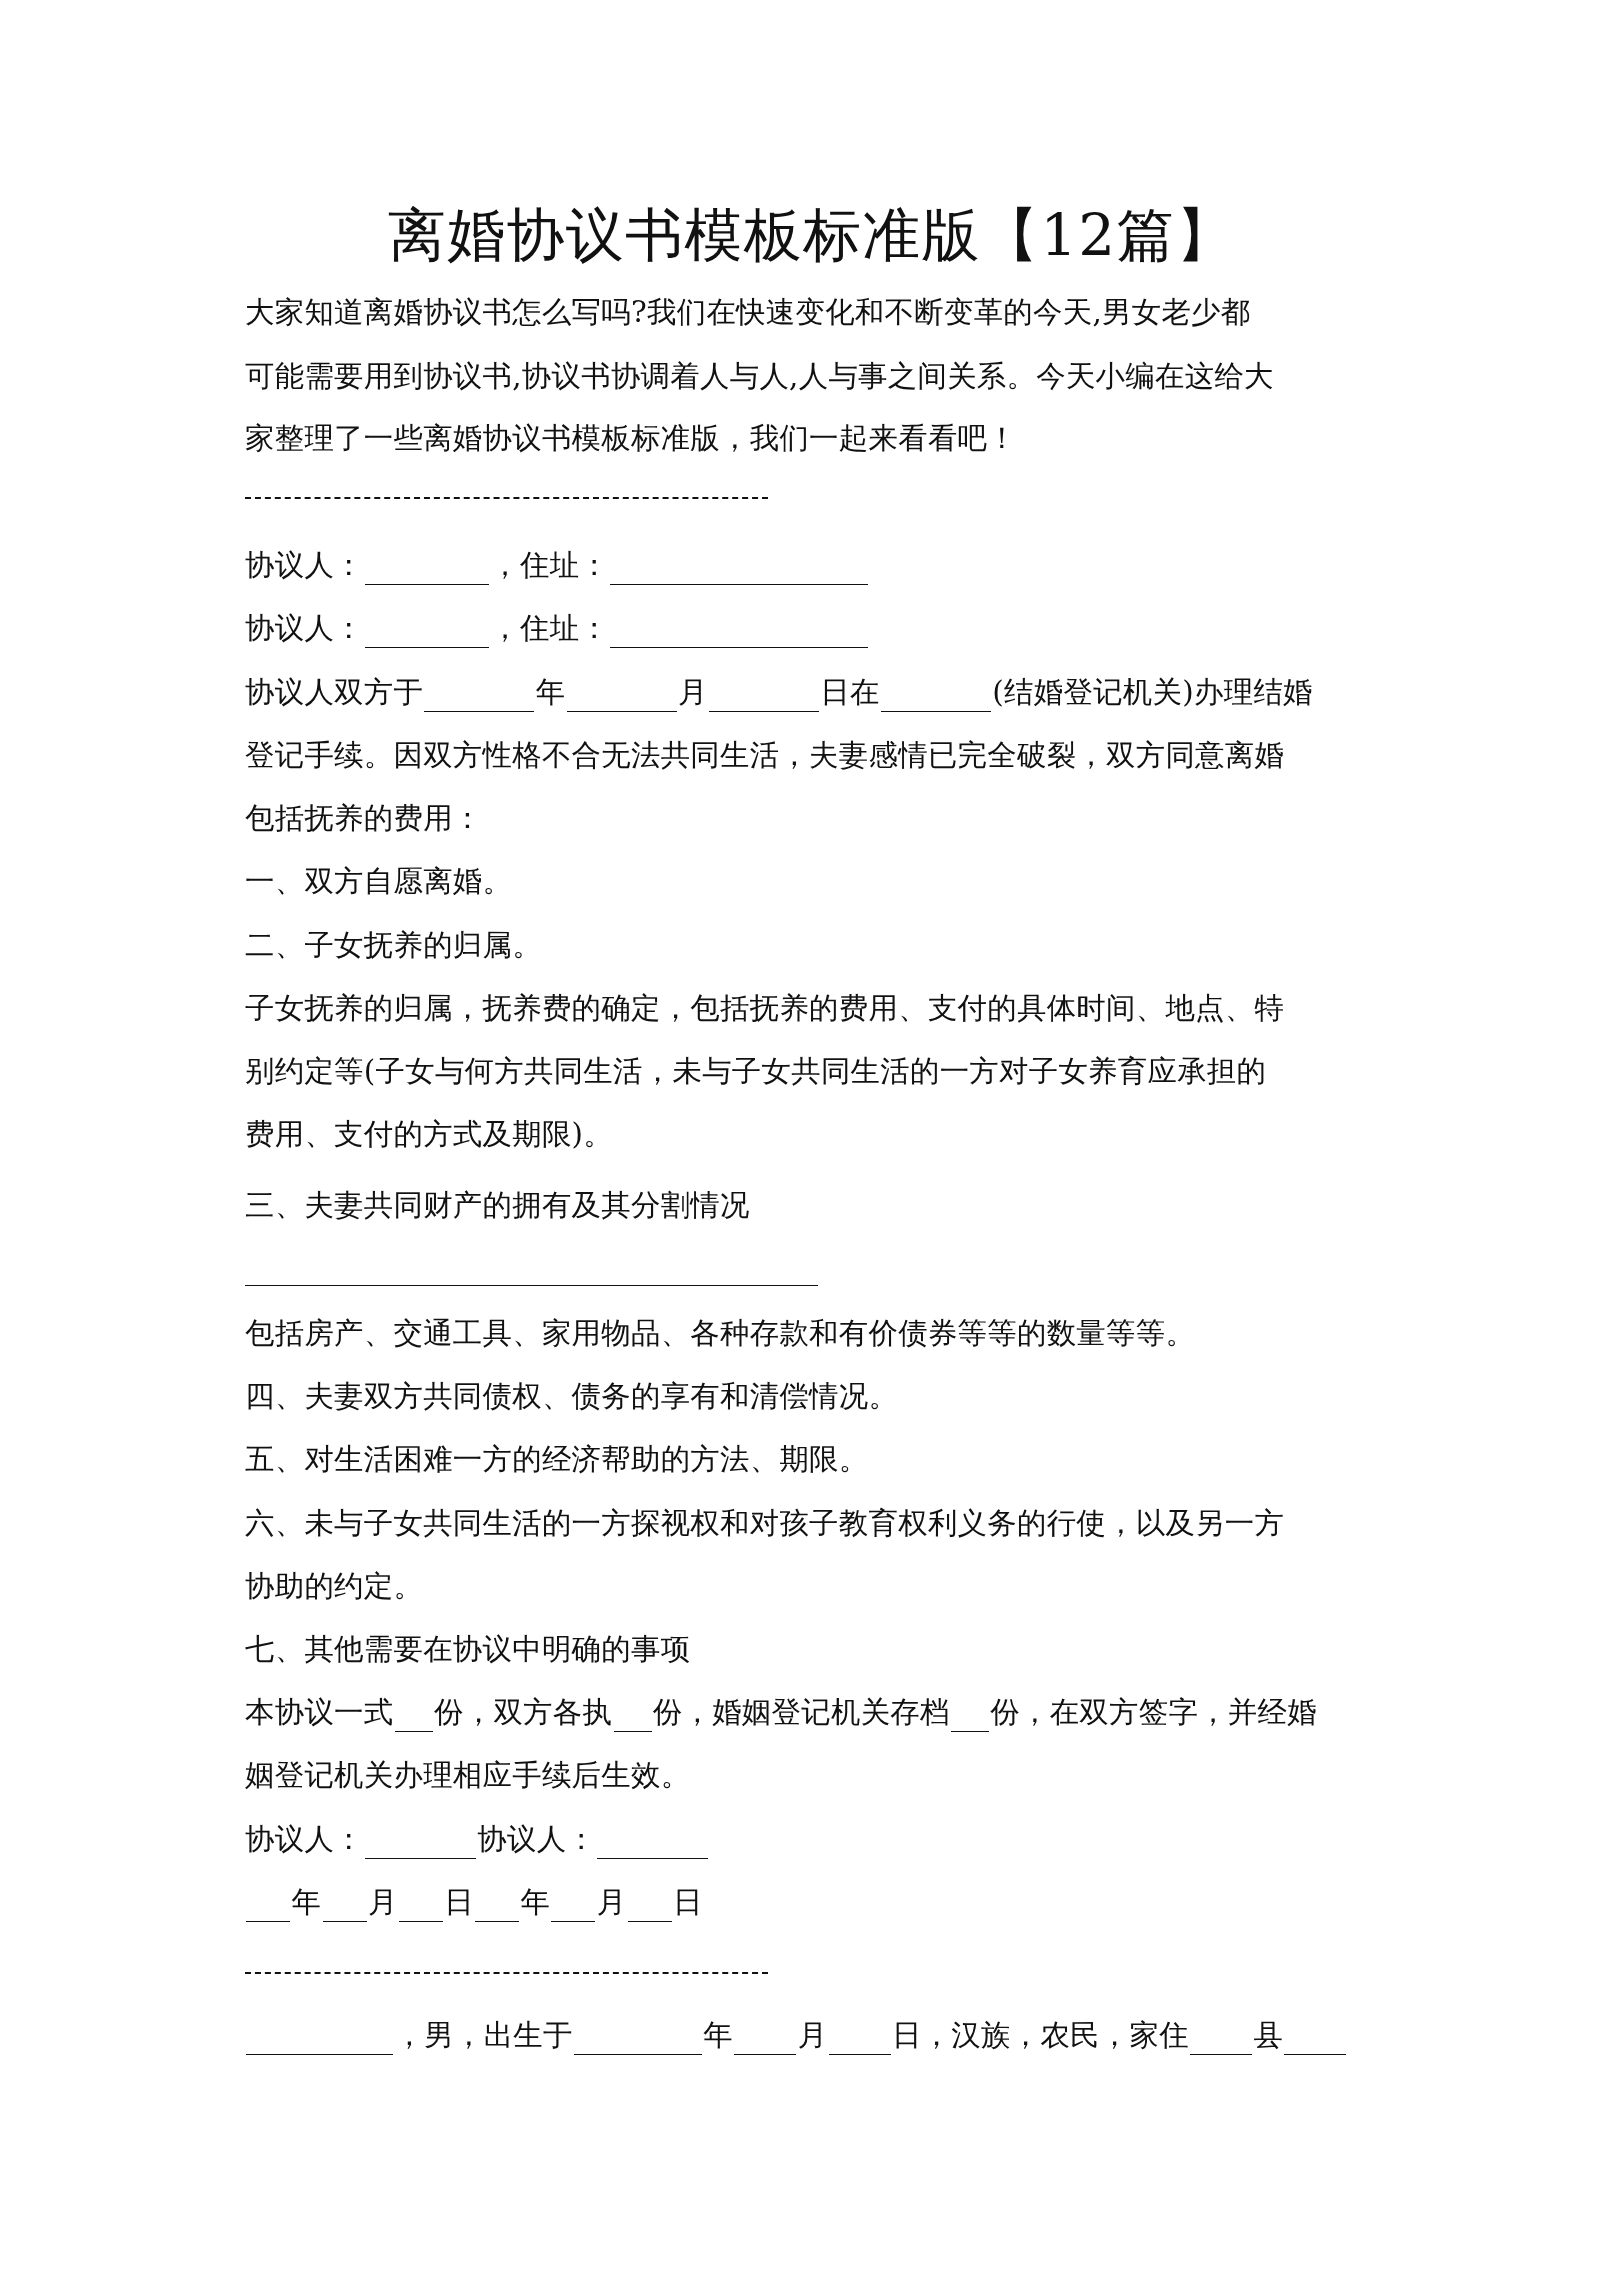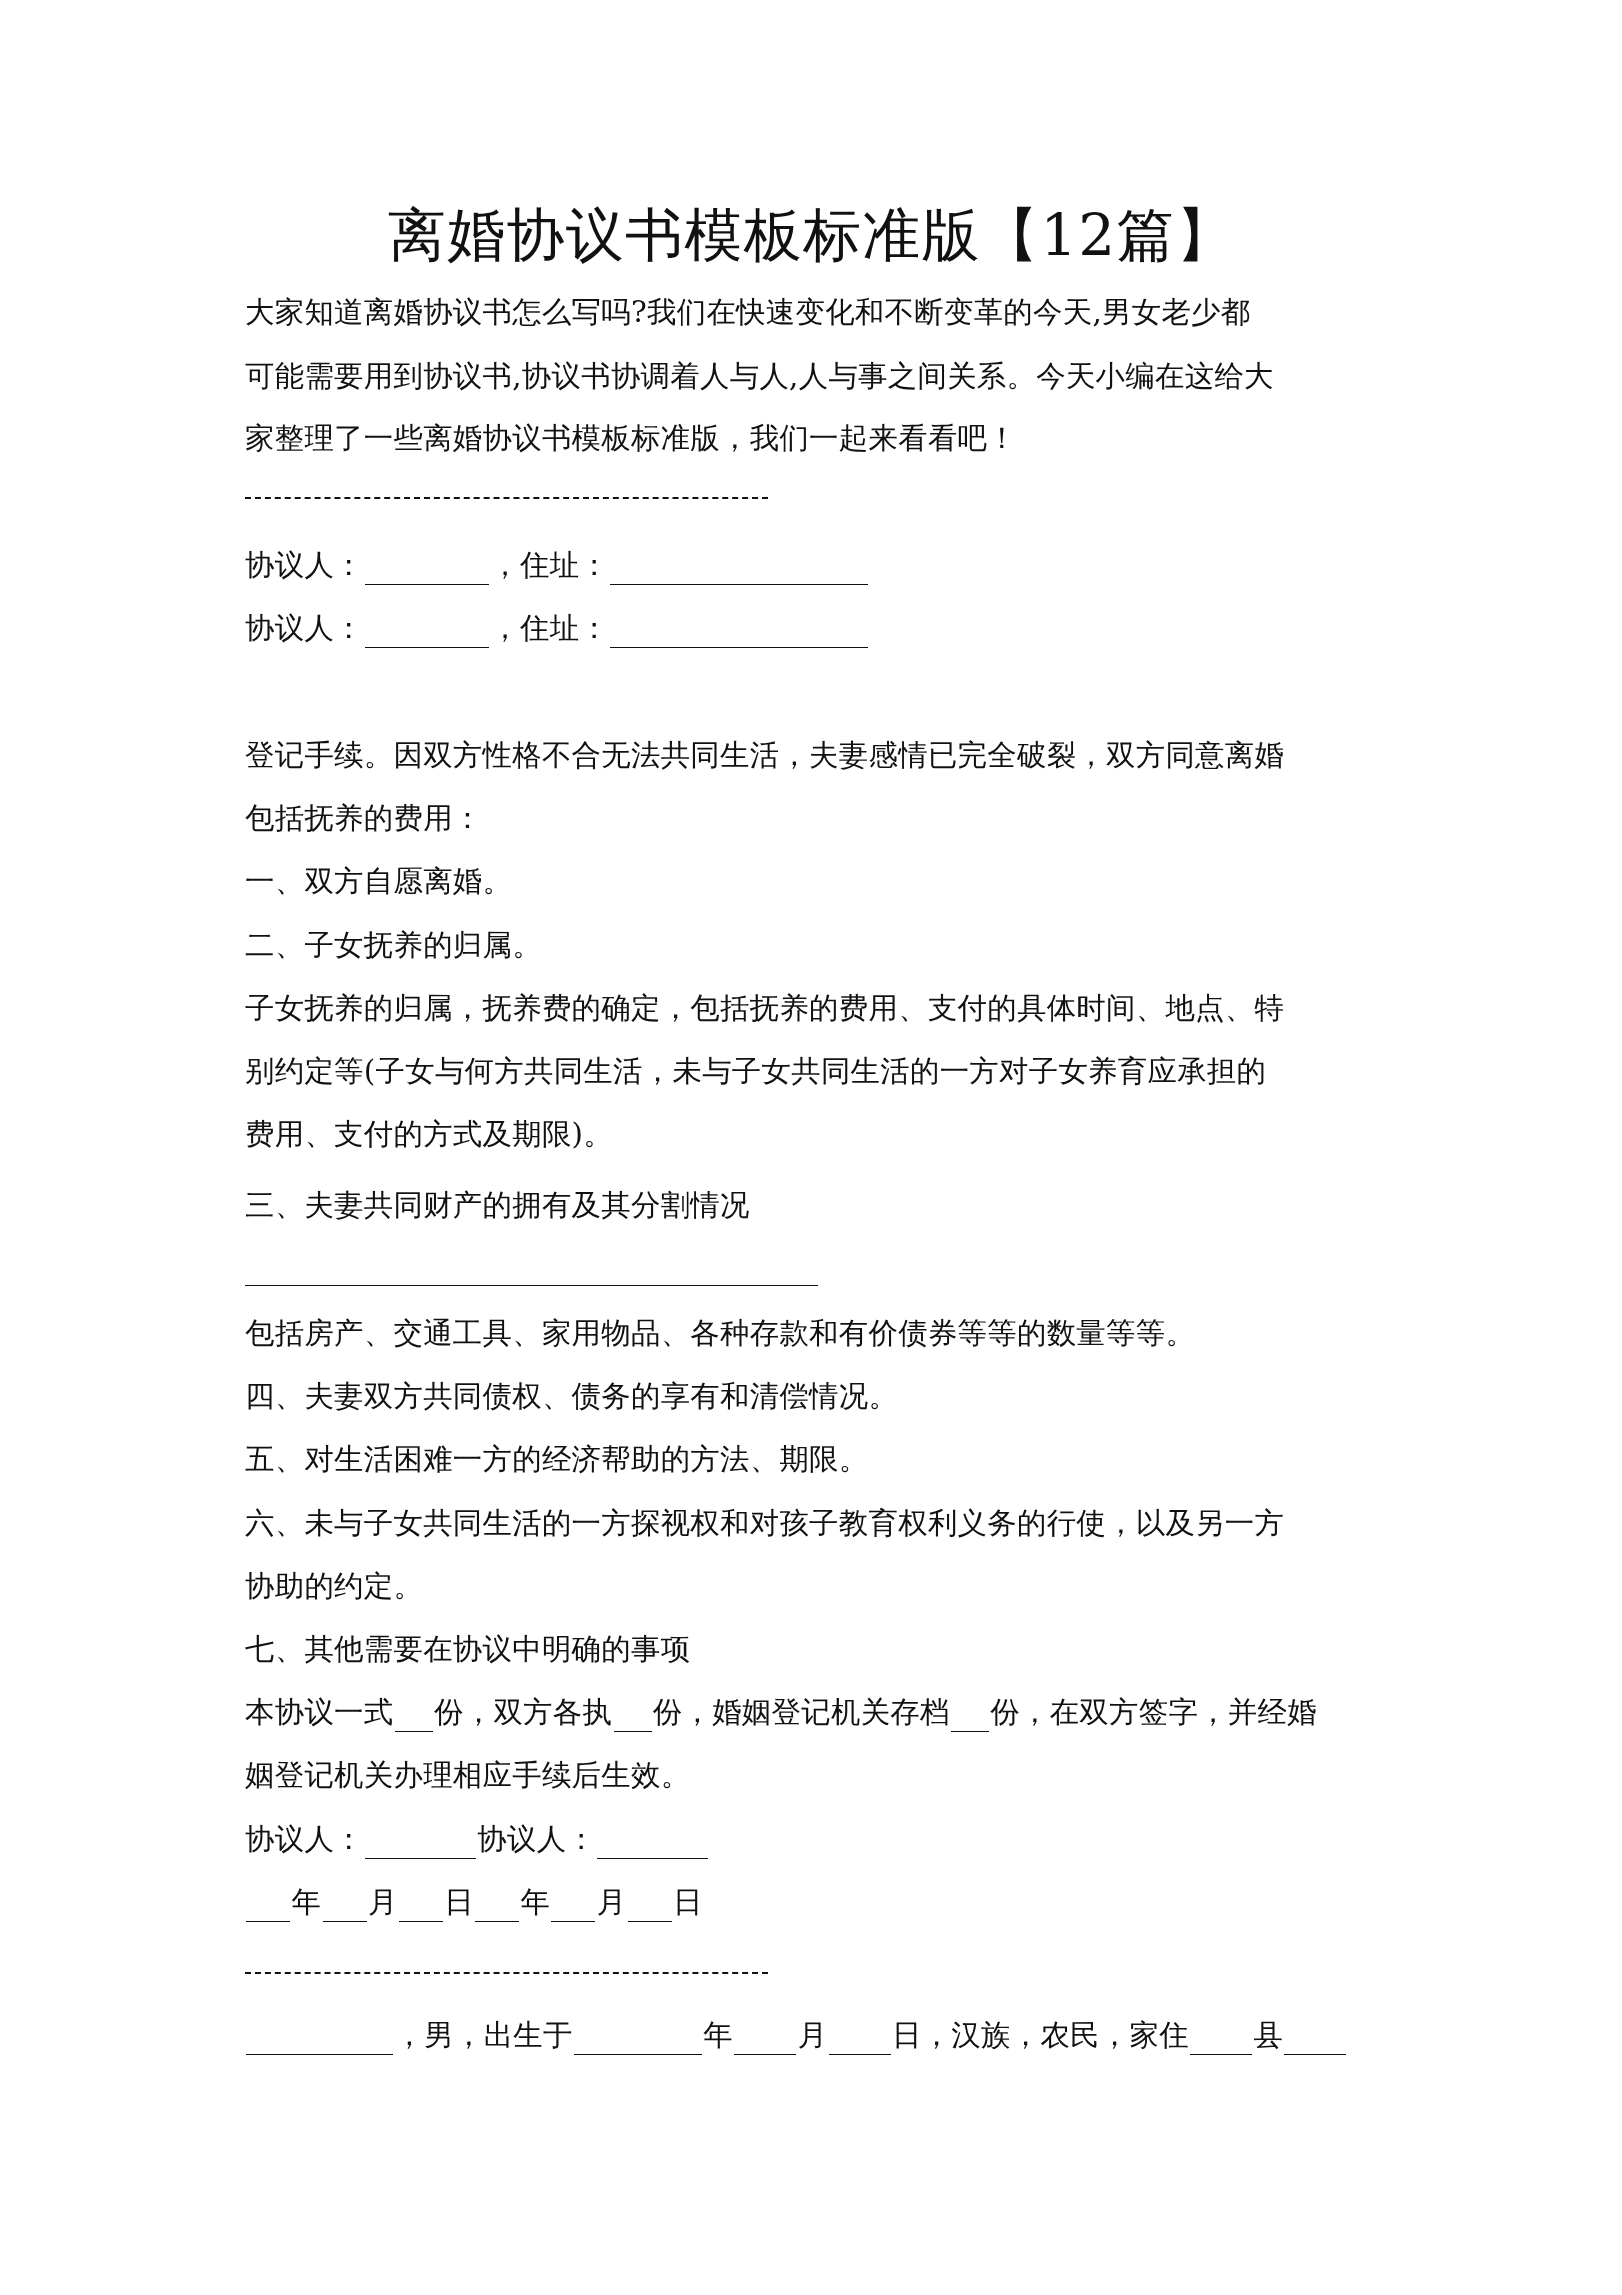--- a/index.html
+++ b/index.html
@@ -27,20 +27,23 @@
 
   <div class="sep-dash" style="top:497px; width:523px;"></div>
 
   <div class="line" style="top:546px">
     <span>协议人：</span><span class="blank" style="width:124px"></span><span>，住址：</span><span class="blank" style="width:258px"></span>
   </div>
   <div class="line" style="top:609px">
     <span>协议人：</span><span class="blank" style="width:124px"></span><span>，住址：</span><span class="blank" style="width:258px"></span>
   </div>
 
+  <div class="line" style="top:673px">
+    <span>协议人双方于</span><span class="blank" style="width:110px"></span><span>年</span><span class="blank" style="width:110px"></span><span>月</span><span class="blank" style="width:110px"></span><span>日在</span><span class="blank" style="width:110px"></span><span>(结婚登记机关)办理结婚</span>
+  </div>
   <div class="line" style="top:736px">登记手续。因双方性格不合无法共同生活，夫妻感情已完全破裂，双方同意离婚</div>
   <div class="line" style="top:799px">包括抚养的费用：</div>
 
   <div class="line" style="top:862px">一、双方自愿离婚。</div>
   <div class="line" style="top:926px">二、子女抚养的归属。</div>
   <div class="line" style="top:989px">子女抚养的归属，抚养费的确定，包括抚养的费用、支付的具体时间、地点、特</div>
   <div class="line" style="top:1052px">别约定等(子女与何方共同生活，未与子女共同生活的一方对子女养育应承担的</div>
   <div class="line" style="top:1115px">费用、支付的方式及期限)。</div>
   <div class="line" style="top:1186px">三、夫妻共同财产的拥有及其分割情况</div>
 

